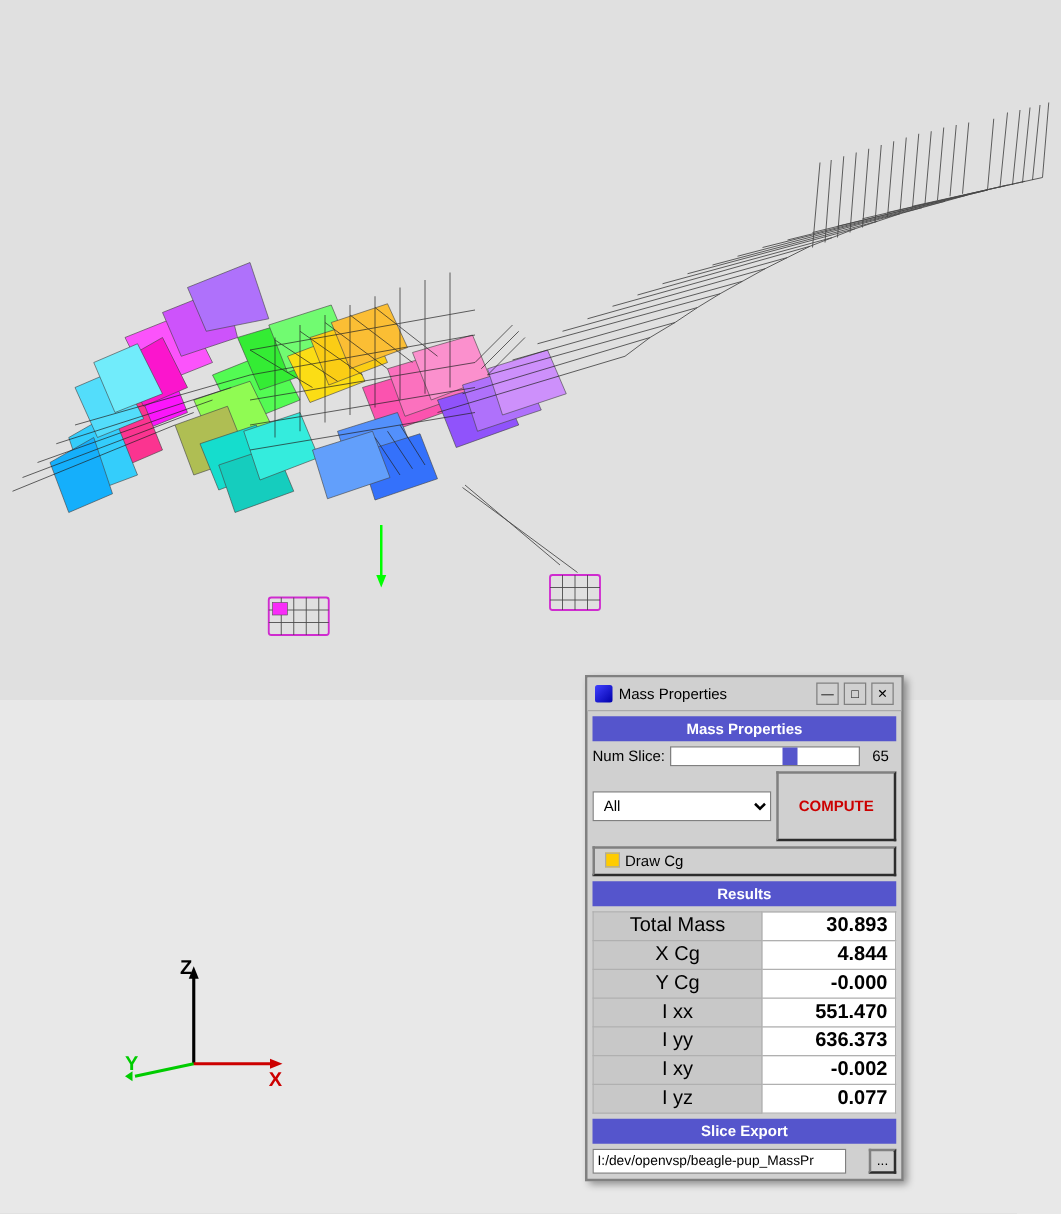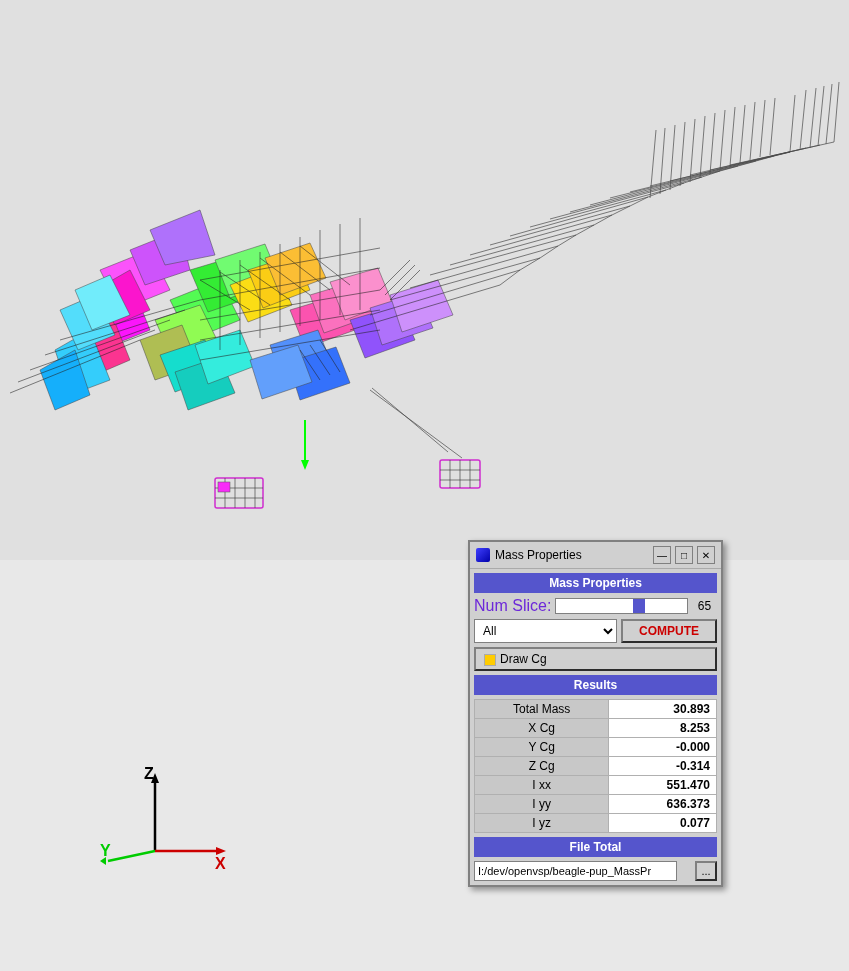--- a/index.html
+++ b/index.html
@@ -111,22 +111,22 @@
     }
 
     .num-slice-row {
       display: flex;
       align-items: center;
       margin-bottom: 4px;
       gap: 4px;
     }
 
     .num-slice-label {
-      font-size: 16px;
-      color: #6d28d9;
+      font-size: 12px;
+      color: #000000;
       white-space: nowrap;
     }
 
     .slice-slider {
       flex: 1;
       height: 16px;
       -webkit-appearance: none;
       appearance: none;
       background: #fff;
       border: 1px solid #808080;
@@ -160,31 +160,31 @@
       height: 24px;
       background: #fff;
       border: 1px solid #808080;
       font-size: 12px;
       padding: 0 4px;
     }
 
     .compute-btn {
       background: #d0d0d0;
       border: 2px outset #808080;
-      padding: 3px 16px;
+      padding: 19px 16px;
       font-size: 12px;
       font-weight: bold;
       color: #cc0000;
       cursor: pointer;
       white-space: nowrap;
     }
 
     .draw-cg-btn {
       display: flex;
-      align-items: flex-end;
+      align-items: flex-start;
       gap: 4px;
       background: #d0d0d0;
       border: 2px outset #808080;
       padding: 3px 8px;
       margin-bottom: 4px;
       cursor: pointer;
       width: 100%;
     }
 
     .cg-icon {
@@ -201,21 +201,21 @@
 
     .results-table {
       width: 100%;
       border-collapse: collapse;
       margin-bottom: 4px;
     }
 
     .results-table td {
       border: 1px solid #b0b0b0;
       padding: 2px 6px;
-      font-size: 12px;
+      font-size: 16px;
     }
 
     .results-table .label-cell {
       background: #c8c8c8;
       text-align: center;
       font-weight: normal;
       color: #000;
     }
 
     .results-table .value-cell {
@@ -501,46 +501,46 @@
 
     <table class="results-table">
       <tbody id="results-tbody">
 
       <tr>
       <td class="label-cell">Total Mass</td>
       <td class="value-cell">30.893</td>
     </tr>
           <tr>
       <td class="label-cell">X Cg</td>
-      <td class="value-cell">8.253</td>
+      <td class="value-cell">4.844</td>
     </tr>
           <tr>
       <td class="label-cell">Y Cg</td>
       <td class="value-cell">-0.000</td>
     </tr>
           <tr>
-      <td class="label-cell">Z Cg</td>
-      <td class="value-cell">-0.314</td>
-    </tr>
-          <tr>
       <td class="label-cell">I xx</td>
       <td class="value-cell">551.470</td>
     </tr>
           <tr>
       <td class="label-cell">I yy</td>
       <td class="value-cell">636.373</td>
     </tr>
           <tr>
+      <td class="label-cell">I xy</td>
+      <td class="value-cell">-0.002</td>
+    </tr>
+          <tr>
       <td class="label-cell">I yz</td>
       <td class="value-cell">0.077</td>
     </tr>
         </tbody>
     </table>
 
     <div class="file-export-section">
-      <div class="section-header">File Total</div>
+      <div class="section-header">Slice Export</div>
       <div class="file-export-row">
         <input type="text" class="file-path-input" value="I:/dev/openvsp/beagle-pup_MassPr" style="">
         <button class="browse-btn">...</button>
       </div>
     </div>
   </div>
 </div>
 
 </body></html>

